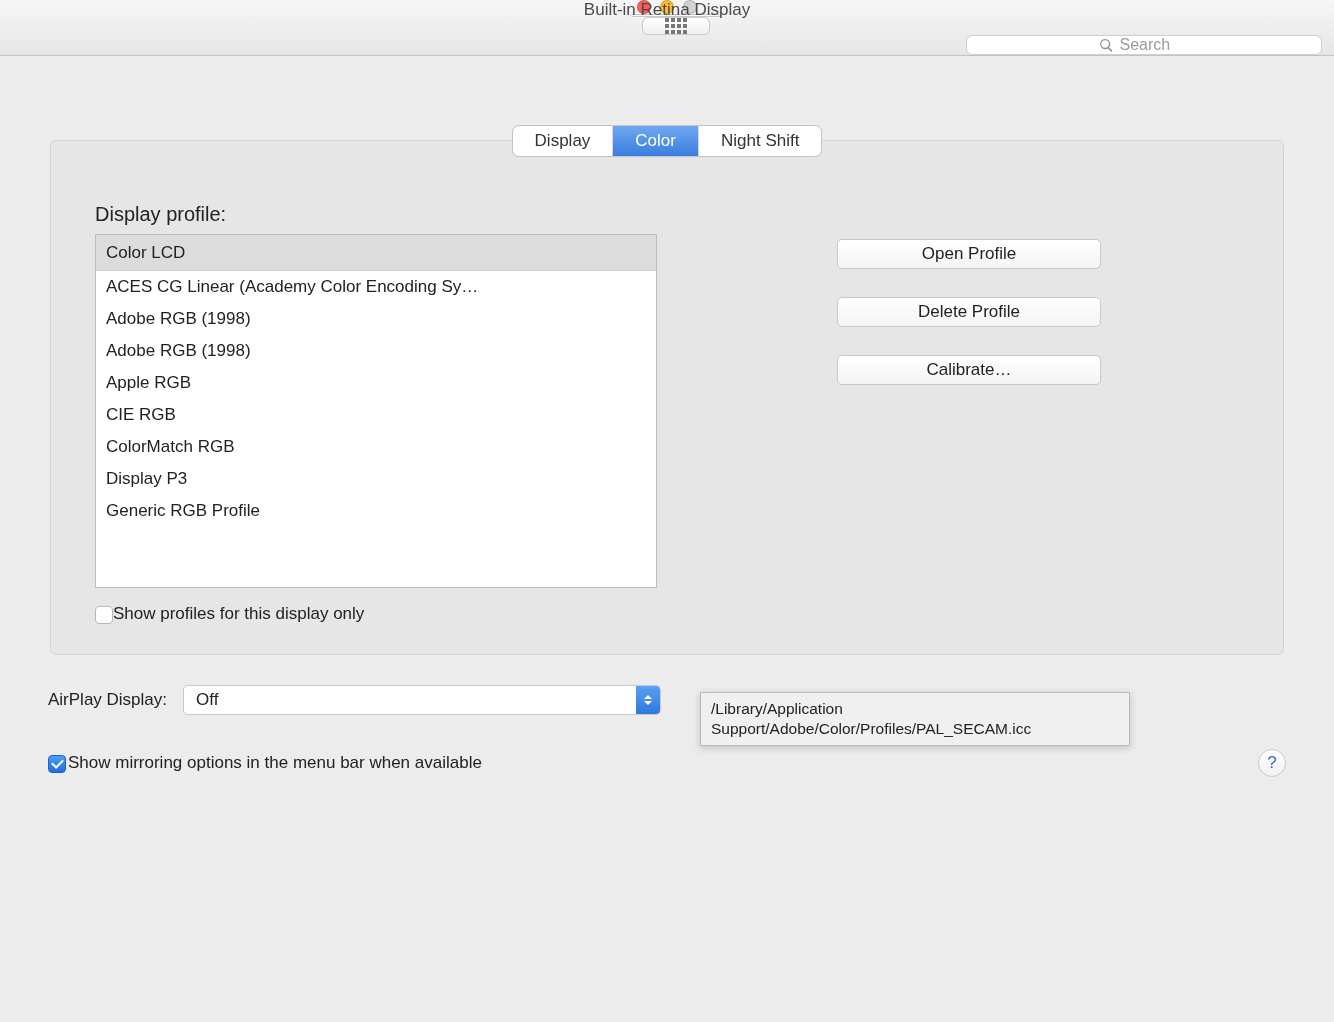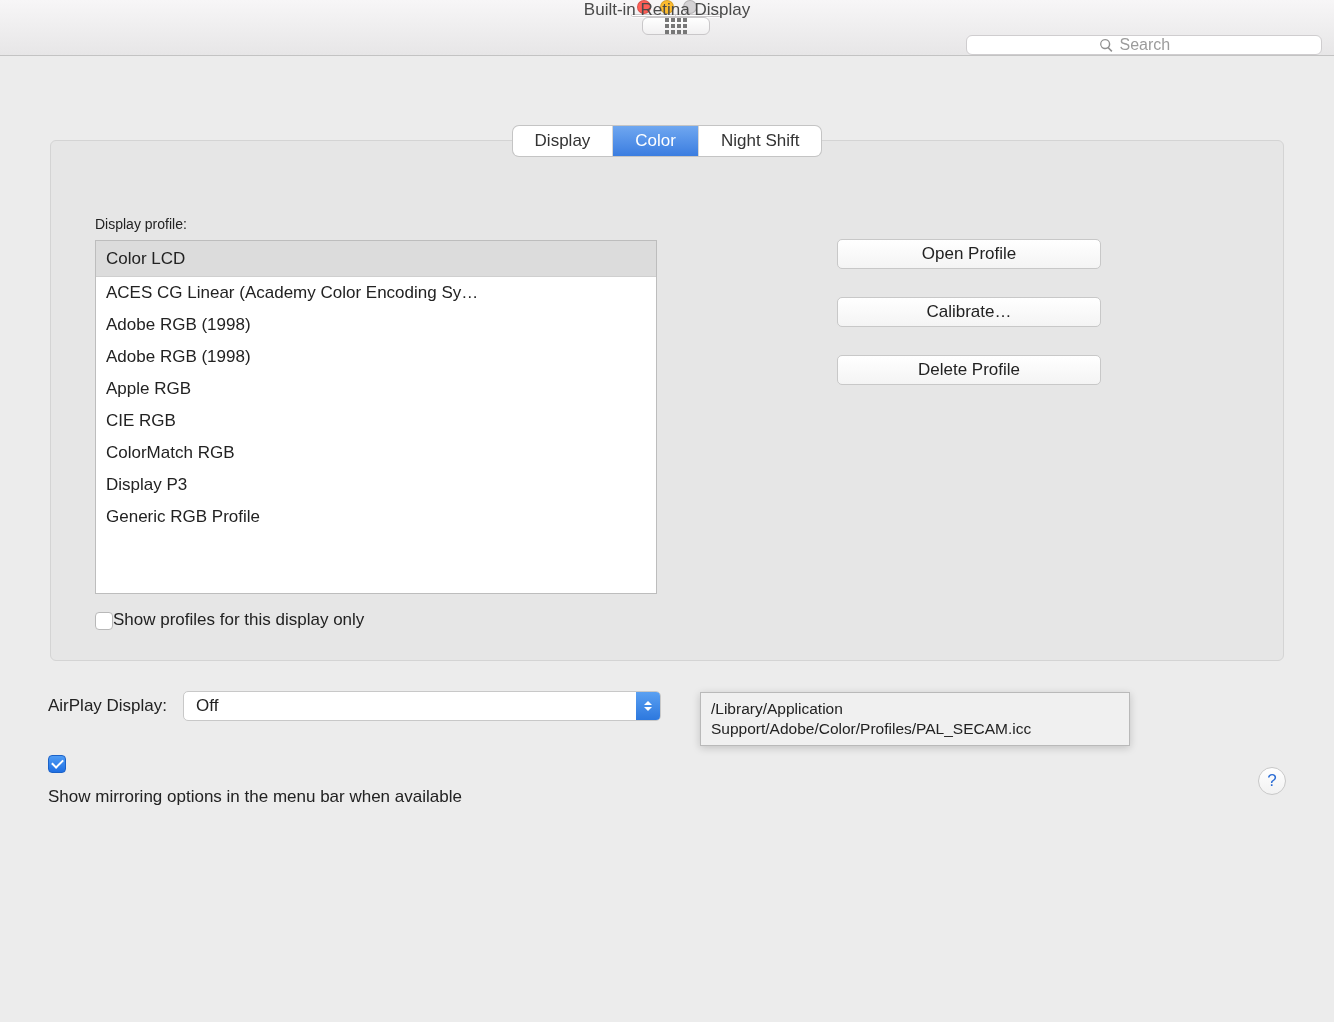--- a/index.html
+++ b/index.html
@@ -110,21 +110,21 @@
       padding-bottom: 30px;
       margin-top: -16px;
     }
     .panel-inner {
       padding: 0 44px;
     }
     .row { display: flex; }
     .left-col { width: 562px; }
     .right-col { flex: 1; padding-left: 180px; padding-top: 36px; }
 
-    .label { font-size: 14px; color: #222; margin-bottom: 8px; margin-top: 13px; }
+    .label { font-size: 20px; color: #222; margin-bottom: 8px; }
     .profile-list {
       border: 1px solid #bdbdbd;
       background: #fff;
       height: 354px;
       overflow: hidden;
       font-size: 17px;
     }
     .profile-item {
       padding: 6px 10px;
       white-space: nowrap; overflow: hidden; text-overflow: ellipsis;
@@ -199,21 +199,21 @@
       gap: 2px;
     }
     .select-arrows .arr { width: 0; height: 0; border-left: 4px solid transparent; border-right: 4px solid transparent;}
     .select-arrows .up { border-bottom: 4px solid #fff; }
     .select-arrows .down { border-top: 4px solid #fff; }
 
     .mirror-row {
       display: flex; align-items: center; gap: 10px; margin-top: 34px;
       justify-content: space-between;
     }
-    .mirror-left { display: flex; align-items: flex-start; gap: 14px; flex-direction: column; }
+    .mirror-left { display: flex; align-items: flex-end; gap: 2px; }
     .help-btn {
       width: 28px; height: 28px; border-radius: 50%;
       border: 1px solid #c8c8c8; background: linear-gradient(#ffffff,#f2f2f2);
       display: flex; align-items: center; justify-content: center;
       color: #2b6cd4; font-size: 17px;
     }
   </style>
 </head>
 <body>
 
@@ -286,22 +286,22 @@
               <div class="profile-item">Display P3</div>
               <div class="profile-item">Generic RGB Profile</div>
             </div>
           <div class="checkbox-row">
             <div id="show-profiles-cb" class="mac-checkbox"></div>
             <span>Show profiles for this display only</span>
           </div>
         </div>
         <div class="right-col">
           <div class="action-btn">Open Profile</div>
+          <div class="action-btn">Delete Profile</div>
           <div class="action-btn">Calibrate…</div>
-          <div class="action-btn">Delete Profile</div>
         </div>
       </div>
     </div>
   </div>
 
   <div class="bottom-area">
     <div class="airplay-row">
       <span>AirPlay Display:</span>
       <div class="select">
         <span>Off</span>

